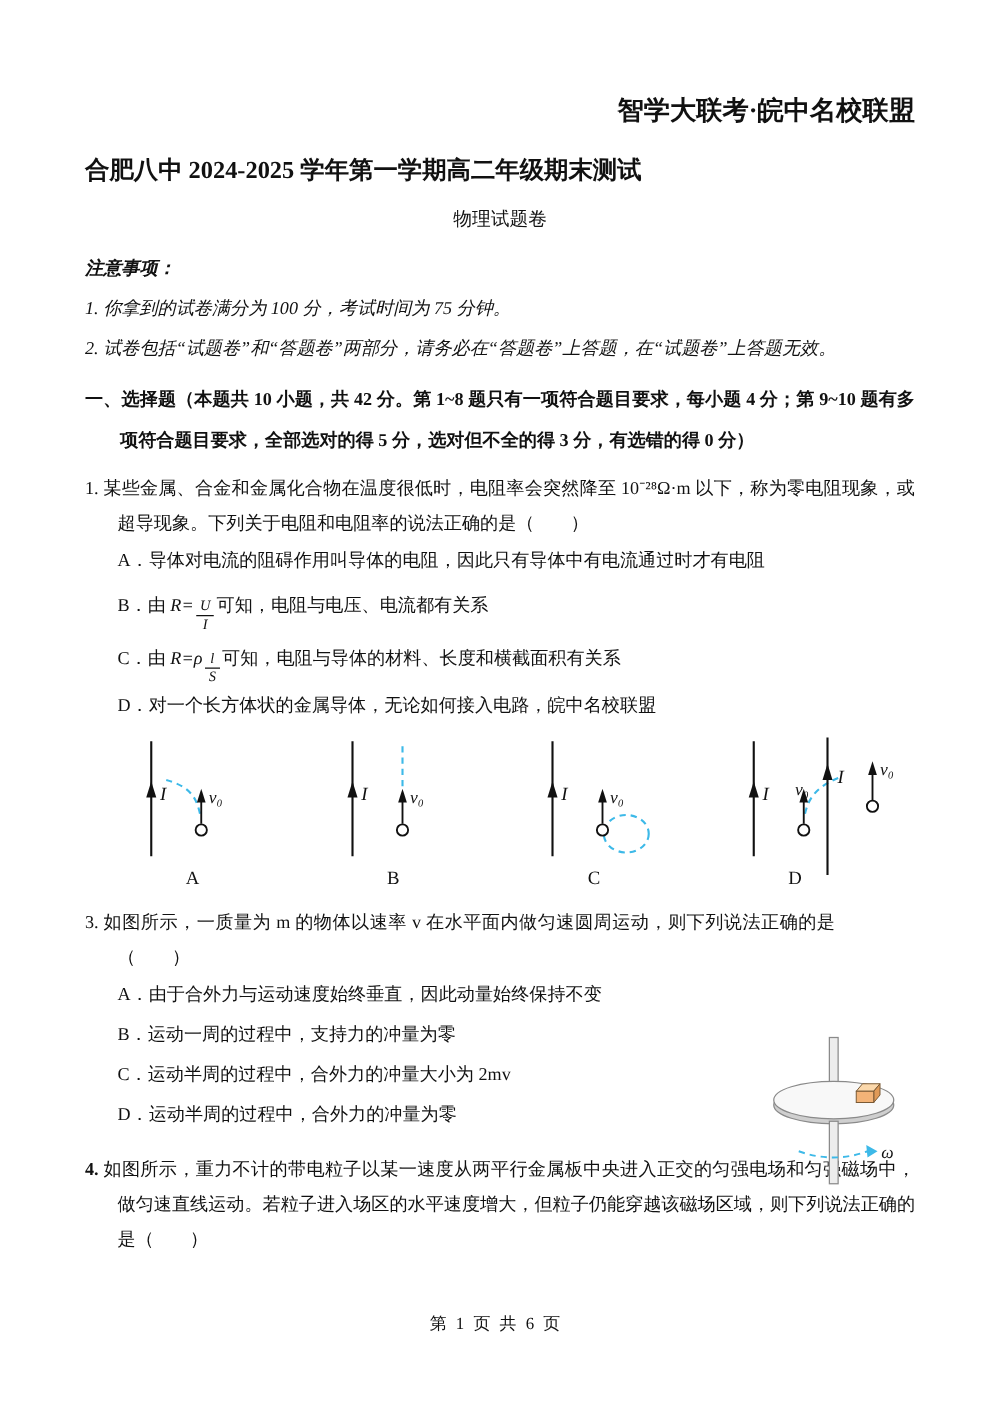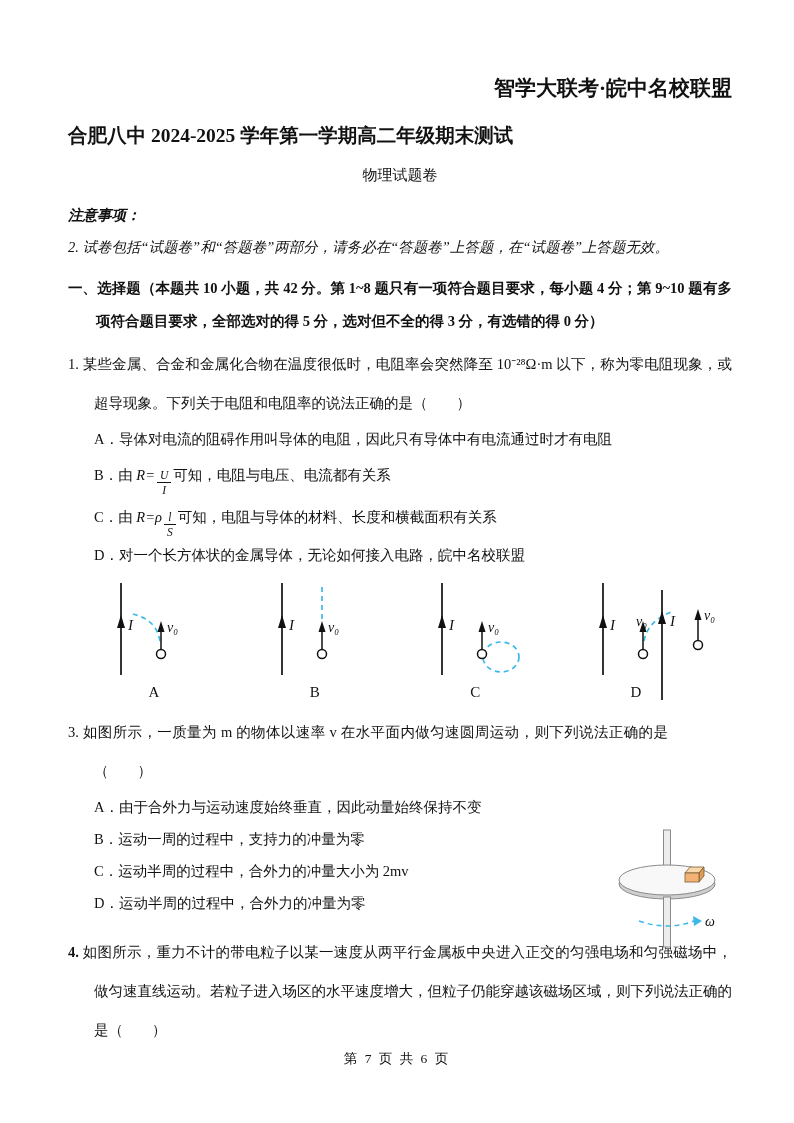--- a/index.html
+++ b/index.html
@@ -15,21 +15,21 @@
   .t2 { margin-top:20px; text-align:left; font-size:19.5px; font-weight:bold; }
   .t3 { margin-top:17px; text-align:center; font-size:15px; font-weight:normal; }
   .notice { margin-top:15px; }
   .notice-head { font-weight:bold; font-style:italic; line-height:31px; }
   .notice-item { font-style:italic; line-height:32px; }
   .section-head {
     margin-top:9px; font-weight:bold; line-height:33px;
     padding-left:28px; text-indent:-28px; text-align:justify;
   }
   .q { margin-top:7px; }
-  .stem { line-height:39px; padding-left:26px; text-indent:-26px; text-align:justify; }
+  .stem { line-height:28px; padding-left:26px; text-indent:-26px; text-align:justify; }
   .qnum { font-style:normal; }
   .qnum-bold { font-weight:bold; }
   .opt { line-height:32px; padding-left:26px; }
   .q2 .stem { width:578px; }
   .var { font-style:italic; }
   .frac { display:inline-block; vertical-align:-0.95em; text-align:center; margin:0 2px; }
   .frac .fnum { display:block; font-size:11.5px; line-height:1.15; padding:0 3px; font-style:italic; }
   .frac .fden { display:block; font-size:11.5px; line-height:1.25; border-top:1px solid #111; padding:0 3px; font-style:italic; }
   .formula-line { line-height:40px; }
   
@@ -46,20 +46,21 @@
 
 <div class="page">
   <div class="content">
 
     <div class="t1">智学大联考·皖中名校联盟</div>
     <div class="t2">合肥八中 2024-2025 学年第一学期高二年级期末测试</div>
     <div class="t3">物理试题卷</div>
 
     <div class="notice">
       <p class="notice-head">注意事项：</p>
+      <p class="notice-item">1. 你拿到的试卷满分为 100 分，考试时间为 75 分钟。</p>
       <p class="notice-item">2. 试卷包括“试题卷”和“答题卷”两部分，请务必在“答题卷”上答题，在“试题卷”上答题无效。</p>
     </div>
 
     <p class="section-head">一、选择题（本题共 10 小题，共 42 分。第 1~8 题只有一项符合题目要求，每小题 4 分；第 9~10 题有多项符合题目要求，全部选对的得 5 分，选对但不全的得 3 分，有选错的得 0 分）</p>
 
     <div class="q">
       <p class="stem"><span class="qnum">1. </span><span>某些金属、合金和金属化合物在温度很低时，电阻率会突然降至 10⁻²⁸Ω·m 以下，称为零电阻现象，或超导现象。下列关于电阻和电阻率的说法正确的是（　　）</span></p>
       <p class="opt">A．导体对电流的阻碍作用叫导体的电阻，因此只有导体中有电流通过时才有电阻</p>
       <p class="opt formula-line"><span>B．由 </span><span class="var">R=</span><span class="frac"><span class="fnum">U</span><span class="fden">I</span></span><span>可知，电阻与电压、电流都有关系</span></p>
       <p class="opt formula-line"><span>C．由 </span><span class="var">R=ρ</span><span class="frac"><span class="fnum">l</span><span class="fden">S</span></span><span>可知，电阻与导体的材料、长度和横截面积有关系</span></p>
@@ -159,14 +160,14 @@
     <ellipse cx="70" cy="60" rx="48" ry="15" fill="#f8f8f8" stroke="#8a8a8a"></ellipse>
     <polygon points="88,53 93,47 107,47 102,53" stroke="#7a5a35" stroke-width="0.8" fill="#fbd8ab"></polygon>
     <polygon points="102,53 107,47 107,56 102,62" stroke="#7a5a35" stroke-width="0.8" fill="#e09a58"></polygon>
     <rect x="88" y="53" width="14" height="9" stroke="#7a5a35" stroke-width="0.8" fill="#f3b377"></rect>
     <rect x="66.5" y="77" width="7" height="50" fill="#ededed" stroke="#8a8a8a"></rect>
     <path d="M42,101 Q 70,111 97,101" fill="none" stroke-width="1.5" stroke-dasharray="5 4" stroke="#3db9e8"></path>
     <polygon points="97,106 96,96 105,101" fill="#3db9e8"></polygon>
     <text x="108" y="106" class="svar-small">ω</text>
   </svg>
 
-  <div class="footer">第 7 页 共 6 页</div>
+  <div class="footer">第 1 页 共 6 页</div>
 </div>
 
 </body></html>

